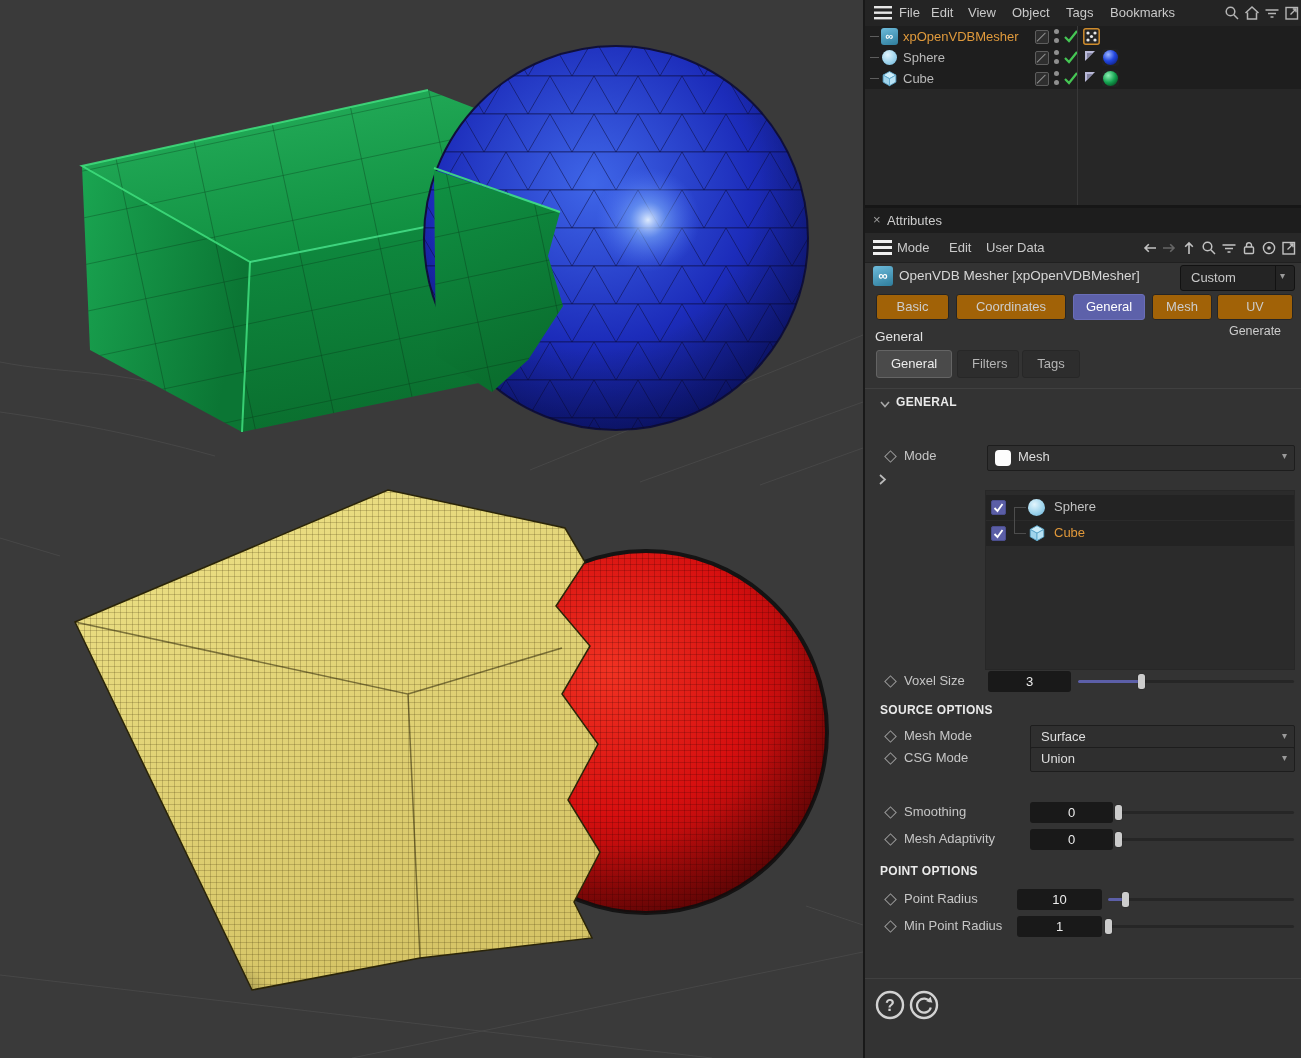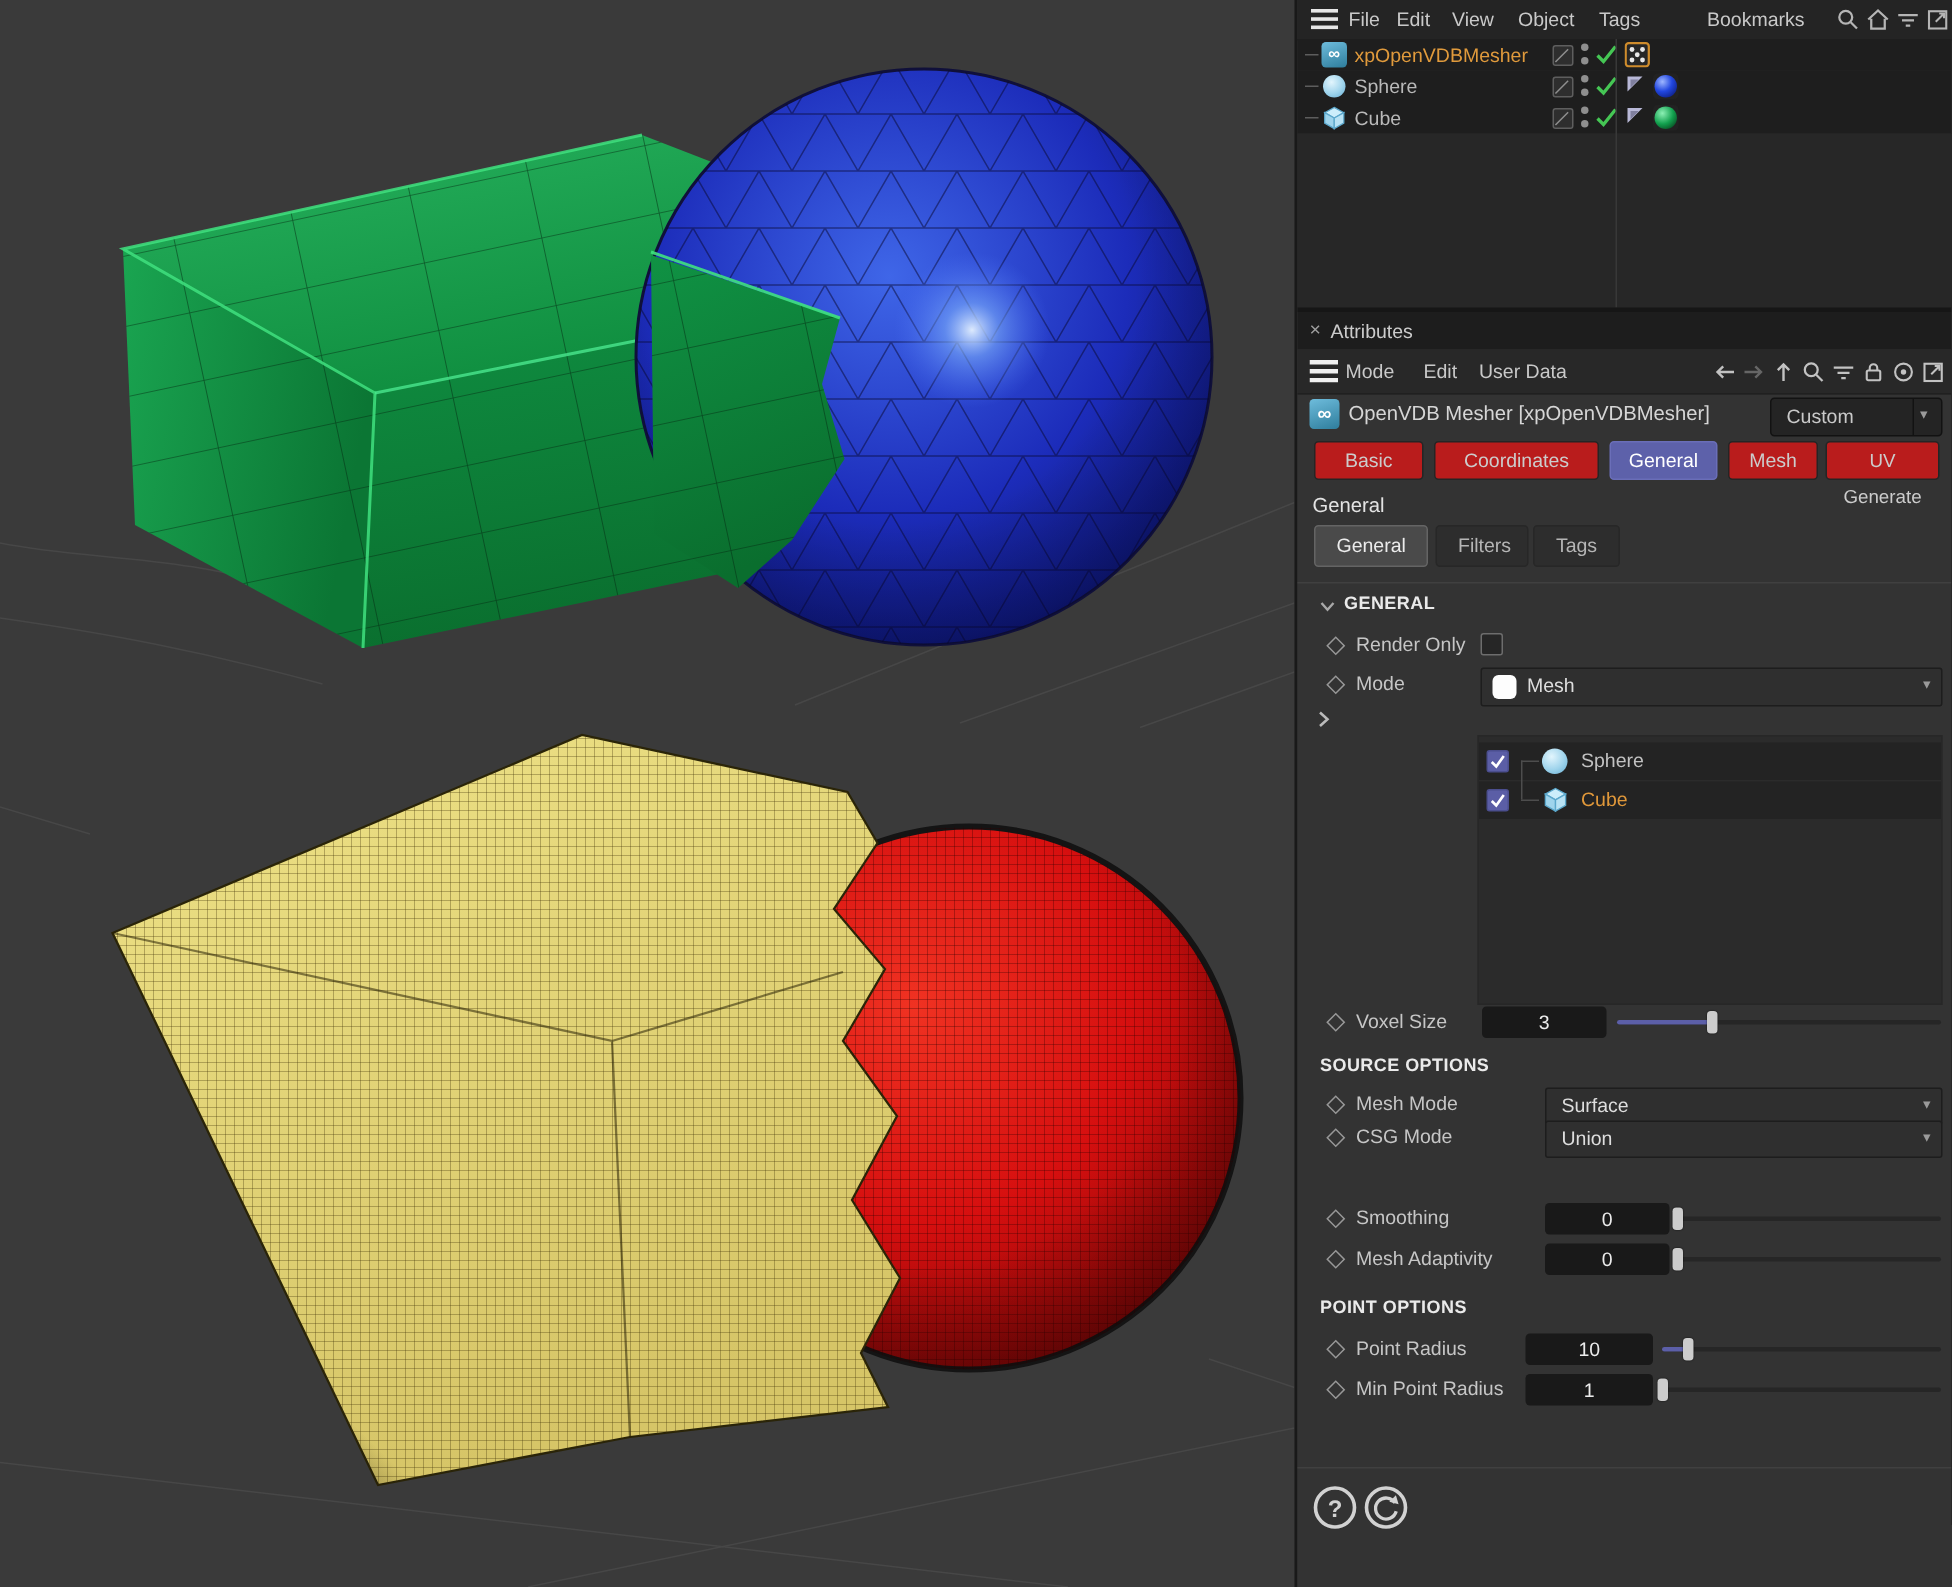--- a/index.html
+++ b/index.html
@@ -23,21 +23,21 @@
   .vis-dots i.b{top:9px;} .vis-dots i.t{top:0;}
   .om-check{position:absolute;left:199px;top:3px;}
   #om-colline{left:212px;top:26px;width:1px;height:179px;background:#383838;}
   .om-empty{left:0;top:89px;width:436px;height:116px;background:#272727;}
   .tagslot{position:absolute;top:2px;}
   
   #attr{left:865px;top:208px;width:436px;height:850px;background:#333333;}
   #attr-titlebar{left:0;top:0;width:436px;height:25px;background:#1d1d1d;}
   #attr-menubar{left:0;top:25px;width:436px;height:29px;background:#282828;border-bottom:1px solid #202020;}
   .icon16{width:16px;height:16px;}
-  .tab{position:absolute;top:0;height:24px;line-height:24px;padding:0 11px;background:#b91c1c;border:1px solid #252525;border-radius:3px;color:#cccccc;text-align:center;}
+  .tab{position:absolute;top:0;height:24px;line-height:24px;padding:0 11px;background:#a16207;border:1px solid #252525;border-radius:3px;color:#cccccc;text-align:center;}
   .tab.sel{background:#5d61aa;border-color:#6a6eb8;color:#ffffff;}
   .subtab{position:absolute;top:0;height:26px;line-height:26px;padding:0 14px;background:#2d2d2d;border:1px solid #272727;border-radius:3px;color:#b5b5b5;}
   .subtab.sel{background:#4a4a4a;border-color:#646464;color:#ececec;}
   .grp-label{font-weight:bold;font-size:12px;color:#eaeaea;letter-spacing:.3px;}
   .param-label{color:#c6c6c6;}
   .diamond{position:absolute;width:7px;height:7px;border:1px solid #989898;transform:rotate(45deg);}
   .field{position:absolute;height:21px;line-height:21px;background:#191919;border-radius:3px;color:#ececec;text-align:center;}
   .dropdown{position:absolute;height:24px;background:#2f2f2f;border:1px solid #1d1d1d;border-radius:2px;color:#dedede;}
   .dropdown .dd-text{position:absolute;left:10px;top:3px;}
   .dropdown .dd-arrow{position:absolute;right:7px;top:4px;color:#9a9a9a;font-size:10px;}
@@ -192,21 +192,21 @@
       <svg class="abs" style="left:9px;top:6px;" width="18" height="14">
         <rect x="0" y="0" width="18" height="2.4" fill="#e6e6e6"></rect>
           <rect x="0" y="5.5" width="18" height="2.4" fill="#e6e6e6"></rect>
           <rect x="0" y="11" width="18" height="2.4" fill="#e6e6e6"></rect>
       </svg>
       <span class="abs menu-item" style="left:34px;">File</span>
       <span class="abs menu-item" style="left:66px;">Edit</span>
       <span class="abs menu-item" style="left:103px;">View</span>
       <span class="abs menu-item" style="left:147px;">Object</span>
       <span class="abs menu-item" style="left:201px;">Tags</span>
-      <span class="abs menu-item" style="left:245px;margin-left:28px;">Bookmarks</span>
+      <span class="abs menu-item" style="left:245px;">Bookmarks</span>
       <svg class="abs icon16" style="left:359px;top:5px;" viewBox="0 0 16 16">
         <circle cx="6.5" cy="6.5" r="4.3" fill="none" stroke="#b5b5b5" stroke-width="1.5"></circle>
           <line x1="9.8" y1="9.8" x2="14" y2="14" stroke="#b5b5b5" stroke-width="1.5"></line>
       </svg>
       <svg class="abs icon16" style="left:379px;top:5px;" viewBox="0 0 16 16">
         <path d="M1.5 8 L8 2 L14.5 8 M3.5 7.5 V14 H12.5 V7.5" fill="none" stroke="#b5b5b5" stroke-width="1.5"></path>
       </svg>
       <svg class="abs icon16" style="left:399px;top:5px;" viewBox="0 0 16 16">
         <path d="M1.5 5 H14.5 M4 8.5 H12 M6.5 12 H9.5" fill="none" stroke="#b5b5b5" stroke-width="1.5"></path>
       </svg>
@@ -364,25 +364,20 @@
       <span class="subtab" style="left:157px;width:28px;text-align:center;">Tags</span>
     </div>
 
     <div class="hr" style="top:180px;"></div>
 
     <svg class="abs" style="left:15px;top:193px;" width="10" height="7">
       <polyline points="1,1 5,5.5 9,1" fill="none" stroke="#a8a8a8" stroke-width="1.6"></polyline>
     </svg>
     <span class="abs grp-label" style="left:31px;top:187px;">GENERAL</span>
 
-    <div class="abs" style="left:0;top:212px;width:436px;height:22px;">
-      <span class="diamond" style="left:21px;top:6px;"></span>
-      <span class="abs param-label" style="left:39px;top:2px;">Render Only</span>
-      <span class="cbx" style="left:122px;top:2px;"></span>
-    </div>
 
     <div class="abs" style="left:0;top:237px;width:436px;height:25px;">
       <span class="diamond" style="left:21px;top:7px;"></span>
       <span class="abs param-label" style="left:39px;top:3px;">Mode</span>
       <div class="dropdown" style="left:122px;top:0;width:306px;">
         <span class="mode-swatch"></span>
         <span class="dd-text" style="left:30px;">Mesh</span>
         <span class="dd-arrow">▾</span>
       </div>
     </div>

